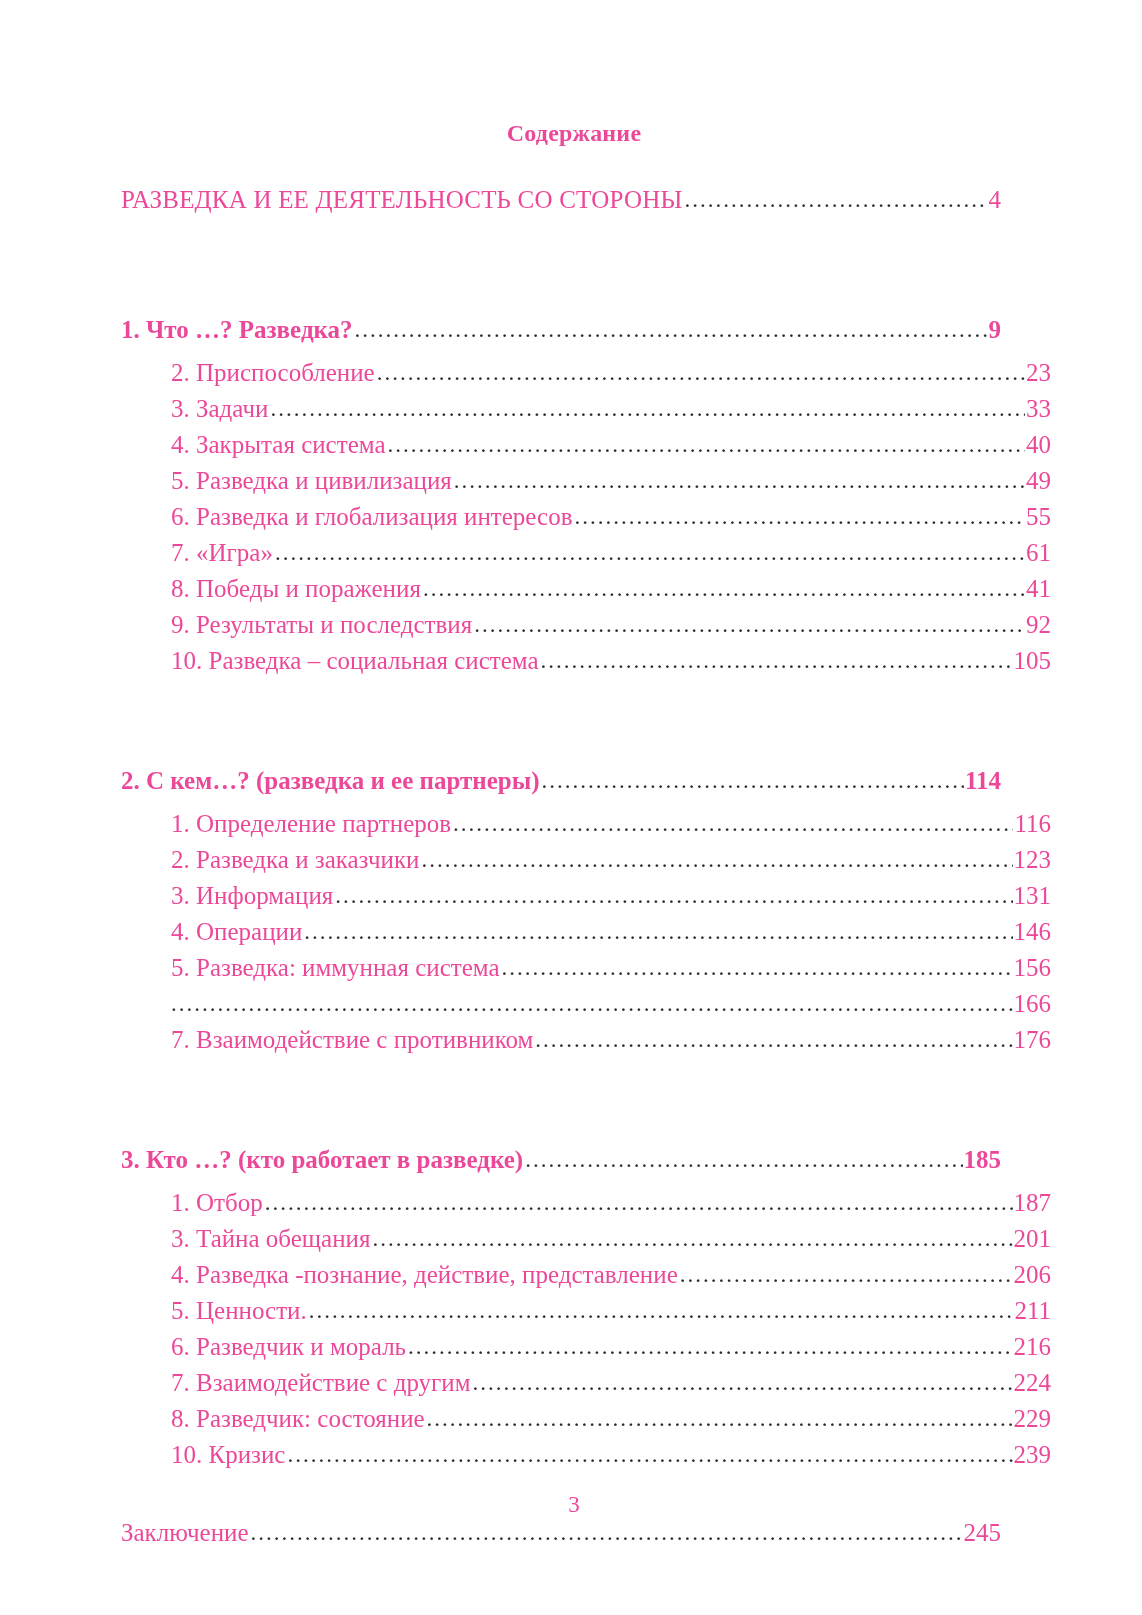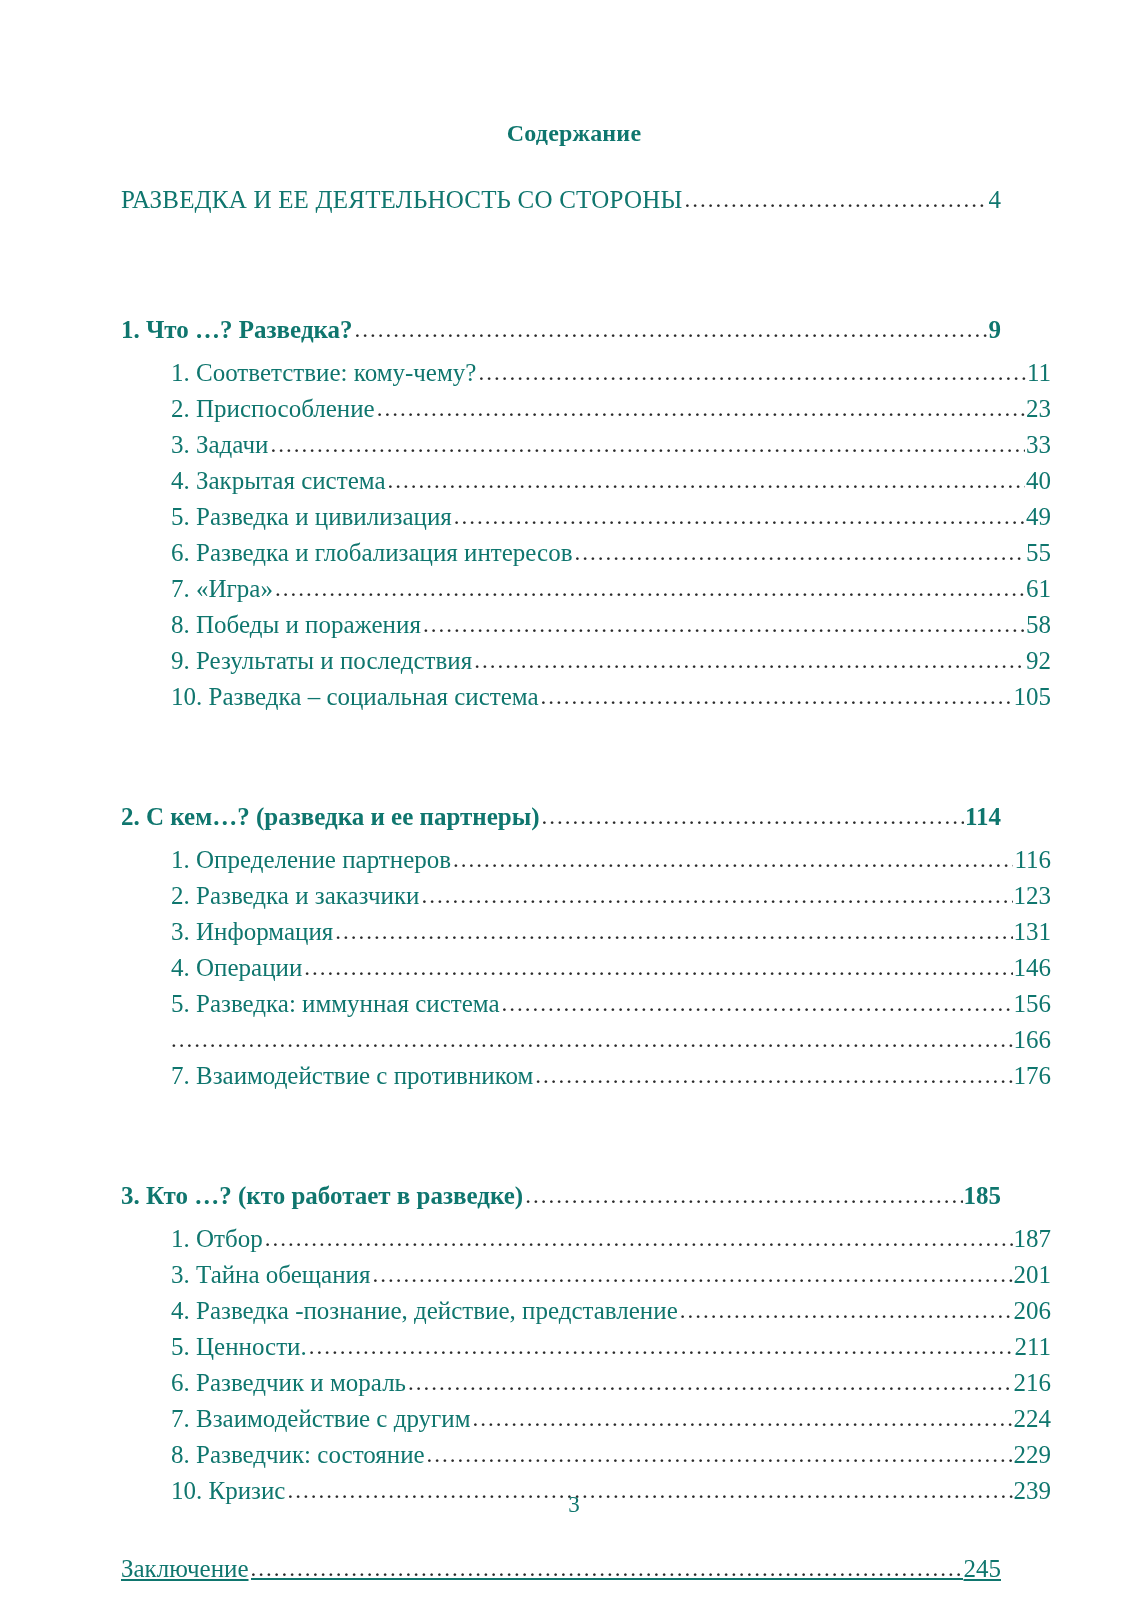--- a/index.html
+++ b/index.html
@@ -8,21 +8,21 @@
     padding: 0;
     background: #ffffff;
   }
   .page {
     position: relative;
     width: 1136px;
     height: 1615px;
     margin: 0 auto;
     background: #ffffff;
     font-family: "Liberation Serif", "DejaVu Serif", serif;
-    color: #0f766e;
+    color: #ec4899;
     overflow: hidden;
     box-sizing: border-box;
   }
 
   .toc-title {
     position: absolute;
     top: 120px;
     left: 0;
     width: 1142px;
     text-align: center;
@@ -91,21 +91,20 @@
   .lvl-section {
     font-size: 25px;
     height: 36px;
     padding-left: 50px;
   }
 
   
   .lvl-back {
     font-size: 25px;
     height: 40px;
-    text-decoration: underline;
   }
   .gap-chapter { height: 40px; }
   .gap-back    { height: 42px; }
 
   .folio {
     position: absolute;
     left: 0;
     top: 1492px;
     width: 1142px;
     text-align: center;
@@ -125,25 +124,20 @@
         <span class="dots"></span>
         <span class="pageno">4</span>
       </div>
       <div class="gap-chapter"></div>
       <div class="row lvl-chapter">
         <span class="label">1. Что …? Разведка?</span>
         <span class="dots"></span>
         <span class="pageno">9</span>
       </div>
       <div class="row lvl-section">
-        <span class="label">1. Соответствие: кому-чему?</span>
-        <span class="dots"></span>
-        <span class="pageno">11</span>
-      </div>
-      <div class="row lvl-section">
         <span class="label">2. Приспособление</span>
         <span class="dots"></span>
         <span class="pageno">23</span>
       </div>
       <div class="row lvl-section">
         <span class="label">3. Задачи</span>
         <span class="dots"></span>
         <span class="pageno">33</span>
       </div>
       <div class="row lvl-section">
@@ -162,21 +156,21 @@
         <span class="pageno">55</span>
       </div>
       <div class="row lvl-section">
         <span class="label">7. «Игра»</span>
         <span class="dots"></span>
         <span class="pageno">61</span>
       </div>
       <div class="row lvl-section">
         <span class="label">8. Победы и поражения</span>
         <span class="dots"></span>
-        <span class="pageno">58</span>
+        <span class="pageno">41</span>
       </div>
       <div class="row lvl-section">
         <span class="label">9. Результаты и последствия</span>
         <span class="dots"></span>
         <span class="pageno">92</span>
       </div>
       <div class="row lvl-section">
         <span class="label">10. Разведка – социальная система</span>
         <span class="dots"></span>
         <span class="pageno">105</span>

